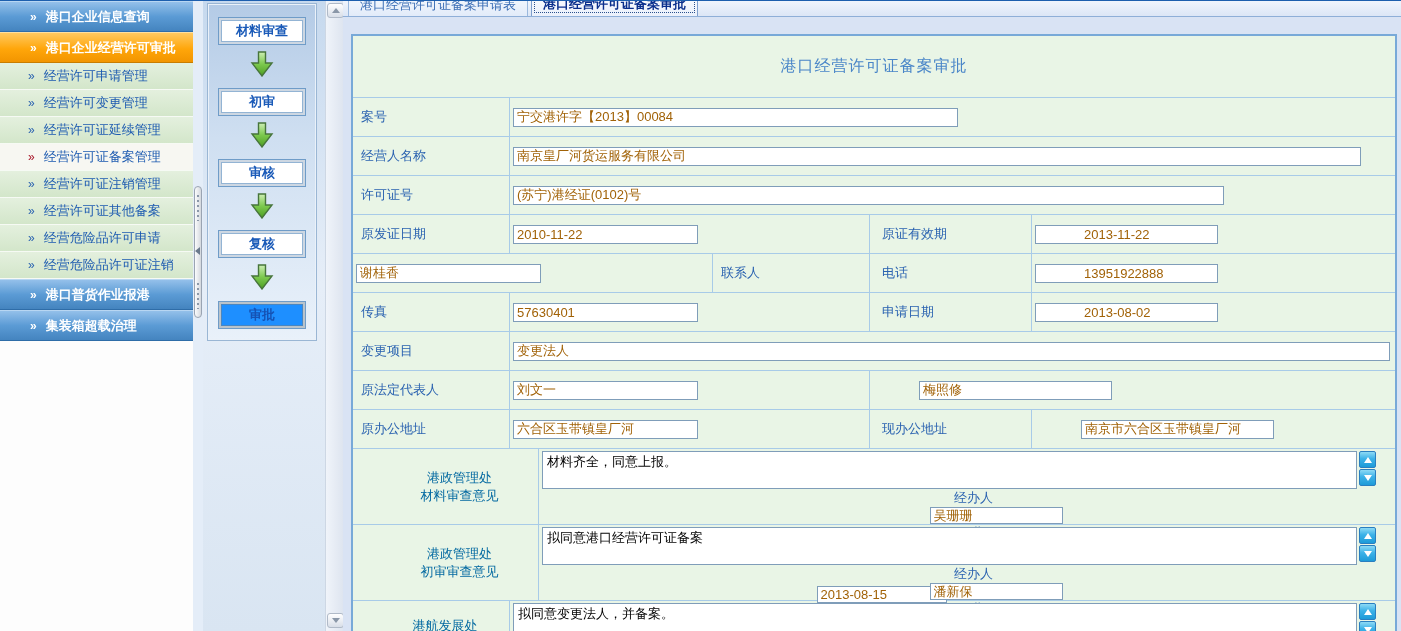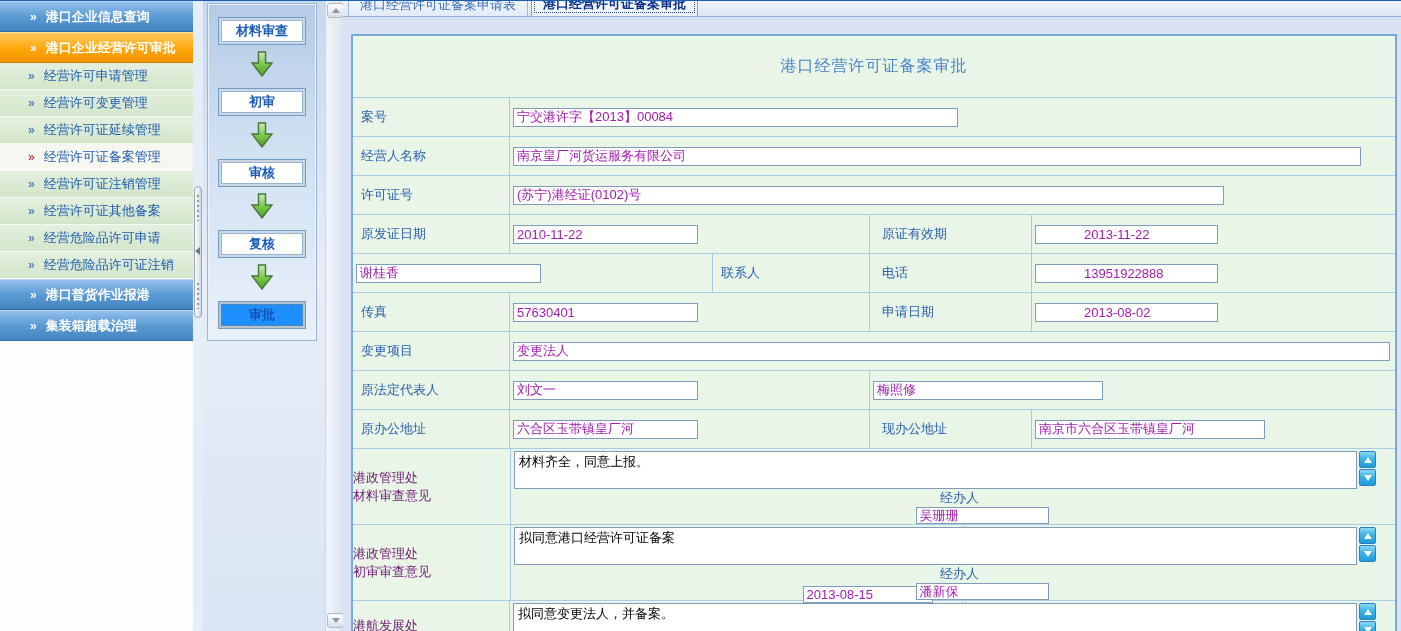--- a/index.html
+++ b/index.html
@@ -70,29 +70,29 @@
   
   .form-panel{margin:4px 0 0 8px;width:1046px;box-sizing:border-box;border:2px solid #78a9d8;background:#e9f5e6;}
   .ftitle{height:61px;display:flex;align-items:center;justify-content:center;
     color:#4a86c8;font-size:16px;letter-spacing:1px;border-bottom:1px solid #a8cbe8;}
   .frow{display:flex;align-items:center;height:38px;border-bottom:1px solid #a8cbe8;}
   .fcell{height:100%;display:flex;align-items:center;box-sizing:border-box;}
   .lab{width:157px;flex:none;padding-left:8px;color:#2a62b0;font-size:13px;border-right:1px solid #a8cbe8;}
   .val{flex:1;padding-left:3px;}
   .val.mid{flex:none;width:360px;border-right:1px solid #a8cbe8;}
   .lab2{width:162px;flex:none;padding-left:12px;color:#2a62b0;font-size:13px;border-right:1px solid #a8cbe8;}
-  .inp{height:19px;box-sizing:border-box;border:1px solid #7f9db9;background:#fff;color:#a21caf;
+  .inp{height:19px;box-sizing:border-box;border:1px solid #7f9db9;background:#fff;color:#a16207;
     font-family:"Liberation Sans",sans-serif;font-size:13px;padding:0 3px;}
   .w445{width:445px;} .w868{width:848px;} .w711{width:711px;} .w877{width:877px;}
-  .w185{width:185px;} .w183{width:183px;padding-left:48px;} .w193{width:230px;}
+  .w185{width:185px;} .w183{width:183px;padding-left:48px;} .w193{width:193px;margin-left:46px;}
 
   
   .orow{display:flex;height:75px;border-bottom:1px solid #a8cbe8;}
   .olab{width:157px;flex:none;border-right:1px solid #a8cbe8;display:flex;flex-direction:column;
-    align-items:flex-start;justify-content:center;color:#701a75;font-size:13px;line-height:18px;}
+    align-items:center;justify-content:center;color:#0369a1;font-size:13px;line-height:18px;padding-left:28px;}
   .olab.topalign{justify-content:flex-start;padding-top:16px;box-sizing:border-box;}
   .ocontent{flex:1;padding:2px 0 0 3px;display:flex;flex-direction:column;min-width:0;}
   .ota-row{display:flex;align-items:flex-start;}
   .ota{flex:1;height:38px;box-sizing:border-box;border:1px solid #7f9db9;resize:none;overflow:hidden;
     font-family:"Liberation Sans",sans-serif;font-size:13px;padding:1px 4px;color:#000;background:#fff;}
   .spin-col{width:18px;flex:none;margin-left:2px;margin-right:18px;display:flex;flex-direction:column;gap:1px;}
   .spin-btn{width:17px;height:17px;box-sizing:border-box;border:1px solid #2a7fc0;border-radius:2px;cursor:pointer;
     background:linear-gradient(180deg,#8ddaf5 0%,#3cb2e8 45%,#1e9bd8 100%);display:flex;align-items:center;justify-content:center;}
   .tri-up{width:0;height:0;border-left:4px solid transparent;border-right:4px solid transparent;border-bottom:6px solid #fff;}
   .tri-down{width:0;height:0;border-left:4px solid transparent;border-right:4px solid transparent;border-top:6px solid #fff;}

